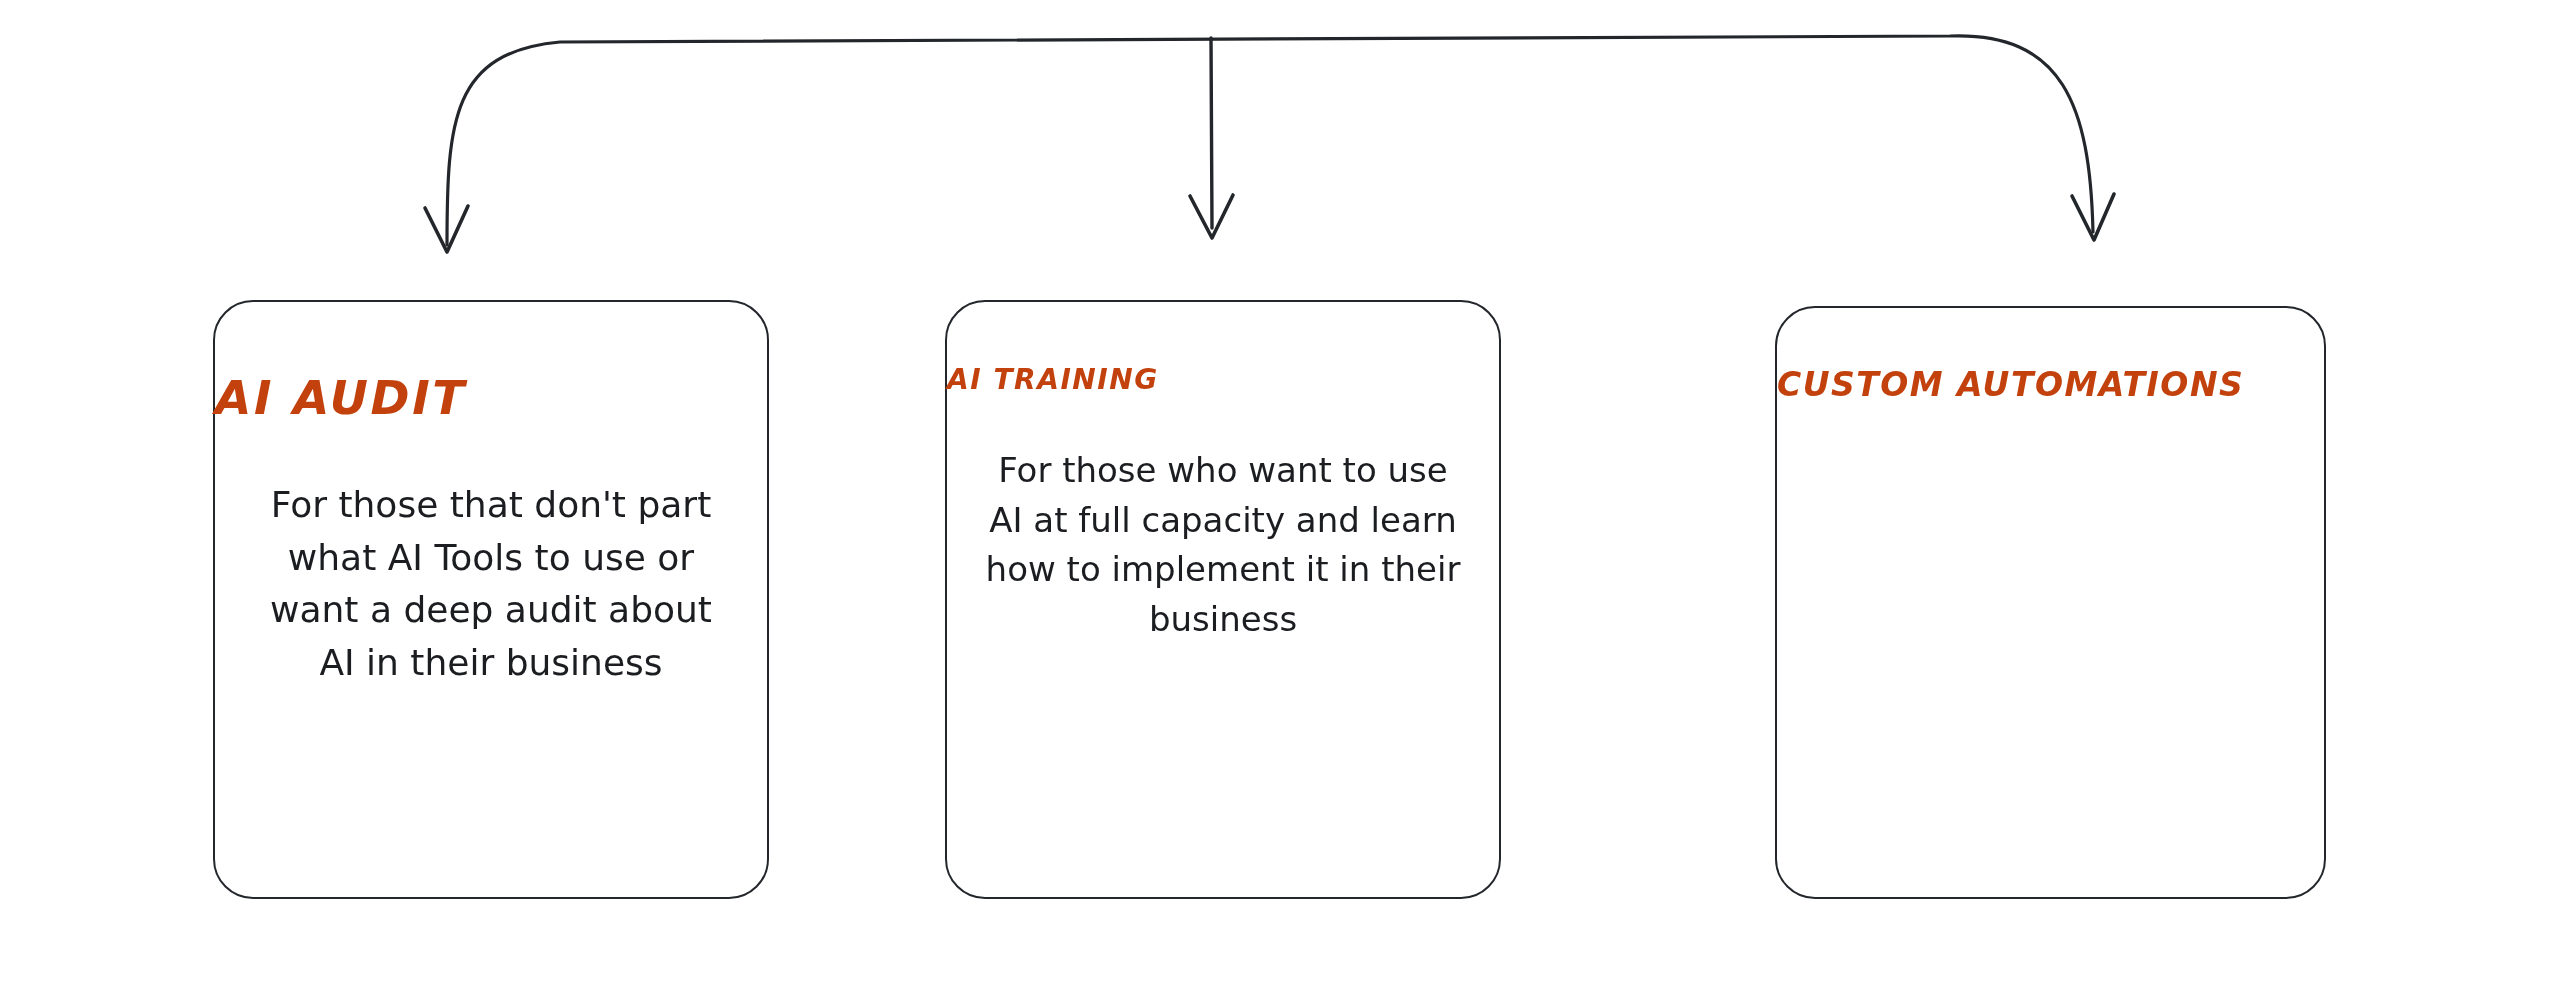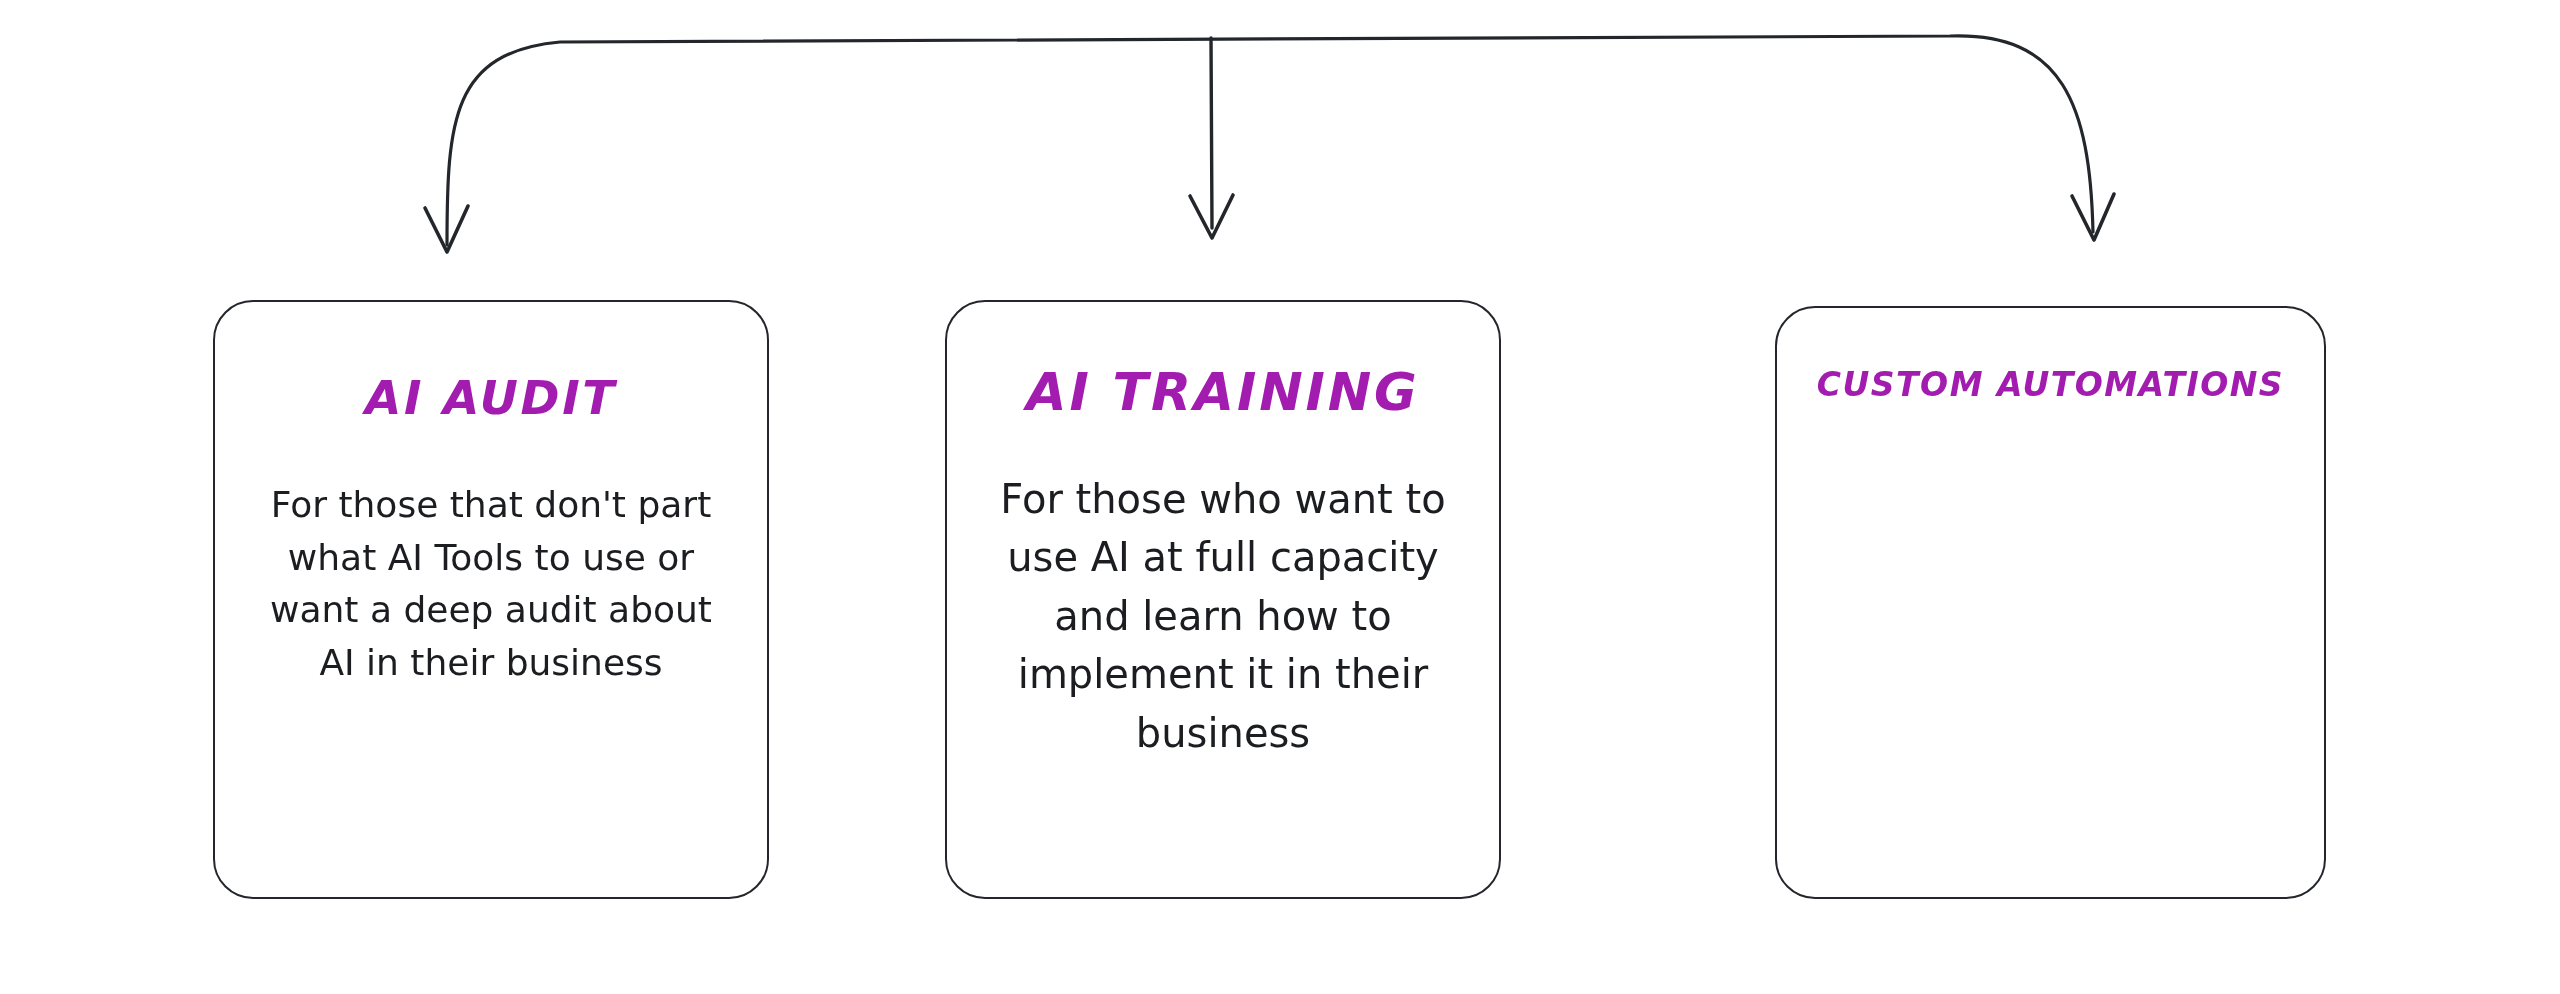--- a/index.html
+++ b/index.html
@@ -42,40 +42,40 @@
     align-items: center;
   }
   #card-ai-audit        { left: 213px;  top: 300px; width: 556px; height: 599px; }
   #card-ai-training     { left: 945px;  top: 300px; width: 556px; height: 599px; }
   #card-custom-autos    { left: 1775px; top: 306px; width: 551px; height: 593px; }
 
   .card-title {
     font-family: "DejaVu Sans", sans-serif;
     font-style: italic;
     font-weight: 700;
-    color: #a21caf;
-    text-align: center;
+    color: #c2410c;
+    text-align: left;
     letter-spacing: 0.055em;
     white-space: nowrap;
     width: 100%;
     line-height: 1;
   }
   #card-ai-audit .card-title     { font-size: 47px; margin-top: 72px; }
-  #card-ai-training .card-title  { font-size: 52px; margin-top: 64px; }
+  #card-ai-training .card-title  { font-size: 28px; margin-top: 64px; }
   #card-custom-autos .card-title { font-size: 33px; margin-top: 60px; letter-spacing: 0.045em; }
 
   .card-body {
     font-family: "DejaVu Sans", sans-serif;
     font-weight: 400;
     color: #1b1d21;
     text-align: center;
     line-height: 1.46;
   }
   #card-ai-audit .card-body     { font-size: 36px; width: 480px; margin-top: 58px; }
-  #card-ai-training .card-body  { font-size: 40px; width: 490px; margin-top: 52px; }
+  #card-ai-training .card-body  { font-size: 34px; width: 490px; margin-top: 52px; }
   #card-custom-autos .card-body { font-size: 36px; width: 490px; margin-top: 48px; }
 </style>
 </head>
 <body>
 
 <div id="canvas">
 
   <svg id="connectors" viewBox="0 0 2560 994" width="2560" height="994" xmlns="http://www.w3.org/2000/svg">
 
     <path d="M 447 245

